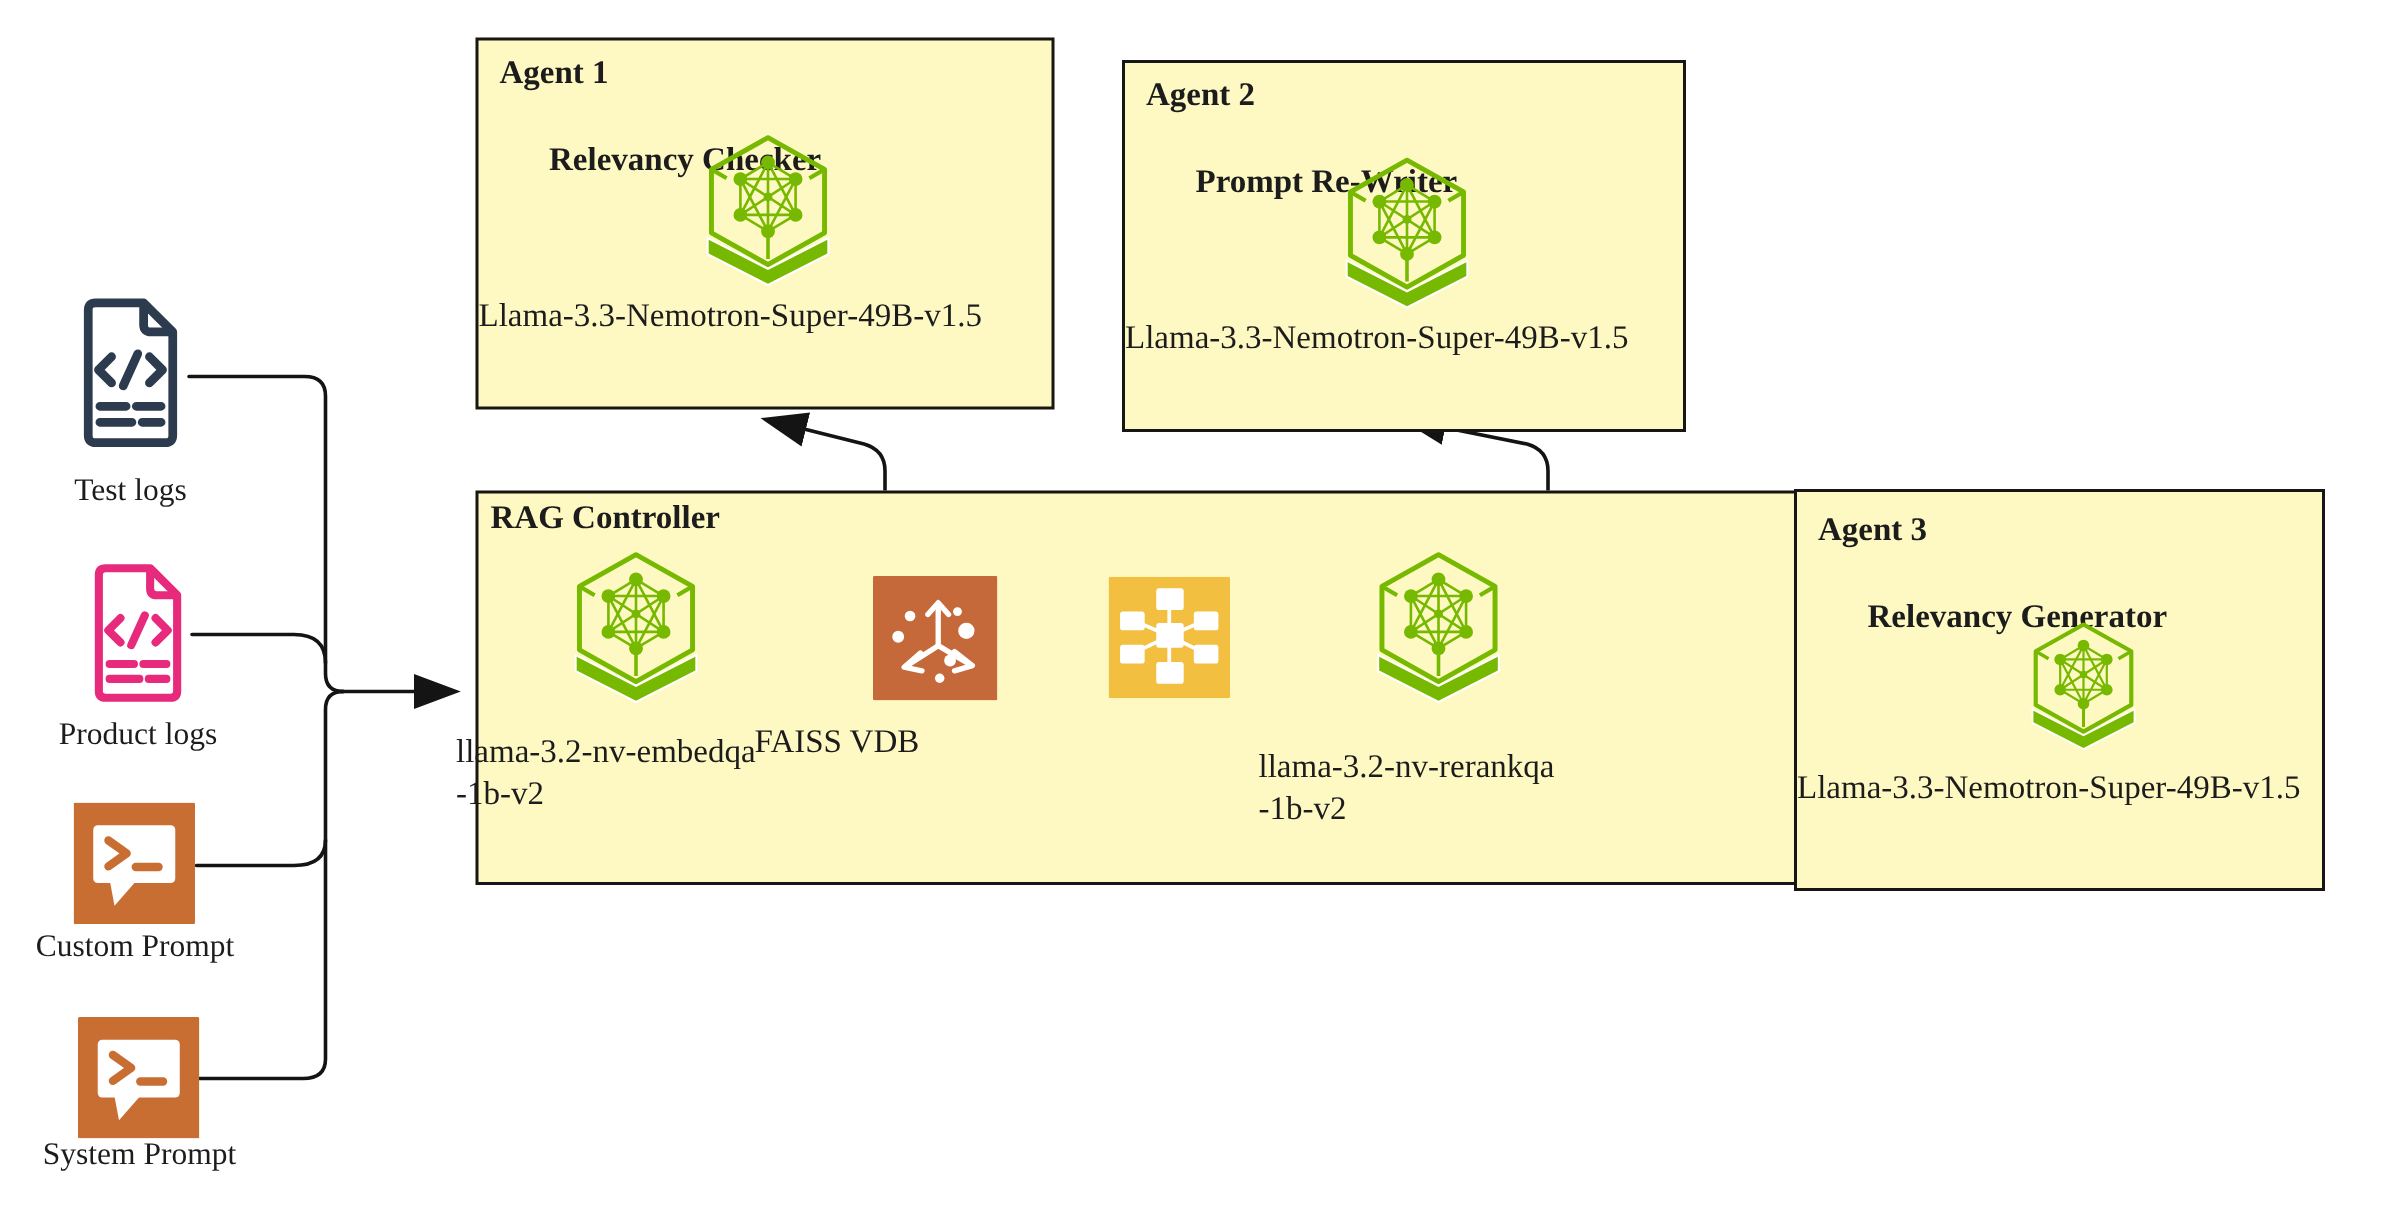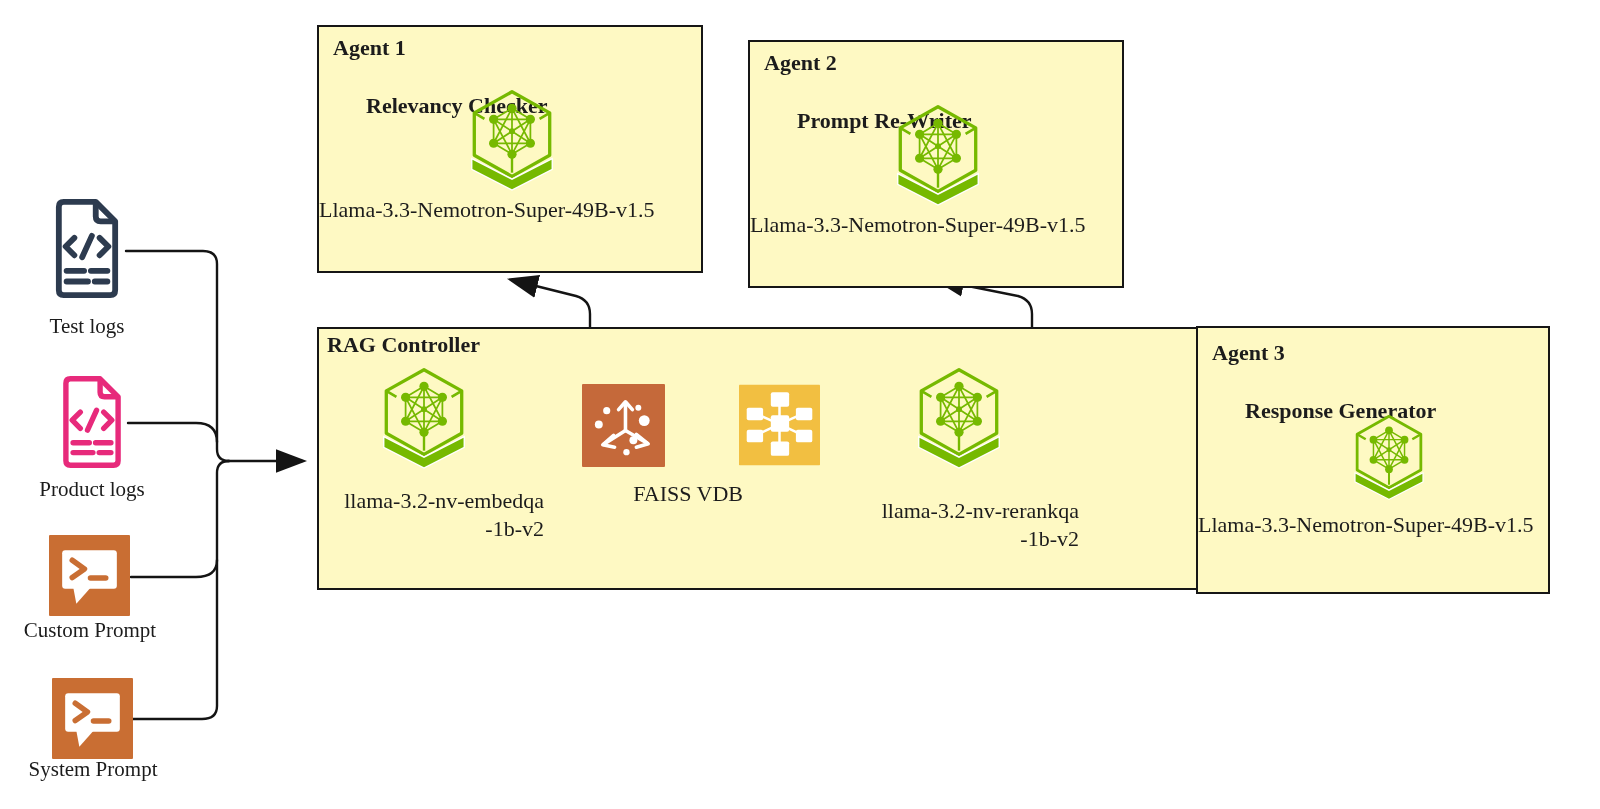--- a/index.html
+++ b/index.html
@@ -7,21 +7,21 @@
           font-family:"Liberation Serif","DejaVu Serif",serif;color:#1c1c1c;}
   .abs{position:absolute;}
   svg{display:block;}
 
   
   .box{position:absolute;background:#fef9c3;border:2px solid #161616;box-sizing:border-box;}
   .box-title{position:absolute;left:14px;top:6px;font-weight:bold;font-size:22px;line-height:29px;white-space:pre;}
   .model-label{position:absolute;left:0;width:100%;font-size:22px;color:#1c1c1c;white-space:nowrap;}
 
   
-  .node-label{position:absolute;width:240px;text-align:right;font-size:22px;line-height:28px;color:#1c1c1c;}
+  .node-label{position:absolute;width:240px;text-align:left;font-size:22px;line-height:28px;color:#1c1c1c;}
   .src-label{position:absolute;width:220px;text-align:center;font-size:21px;color:#1c1c1c;}
 
   
   .c-testlogs{color:#2d3b4f;}
   .c-productlogs{color:#e72a7b;}
   .c-prompt{color:#c96e33;}
 
   
   #connector-layer{position:absolute;left:0;top:0;pointer-events:none;}
   .flow-line{stroke:#141414;stroke-width:2.4;fill:none;stroke-linecap:round;stroke-linejoin:round;}
@@ -212,20 +212,20 @@
     <svg class="abs" style="left:594px;top:38px" width="92" height="103" viewBox="0 0 100 112">
         <use href="#sym-nim"></use>
       </svg>
     <div class="node-label" style="left:520px;top:168px">
       <span>llama-3.2-nv-rerankqa</span><br>
       <span>-1b-v2</span></div>
   </div>
 
   <div class="box" style="left:1196px;top:326px;width:354px;height:268px">
     <div class="box-title" style="top:10px"><span>Agent 3</span><br>
-      <span>Response Generator</span></div>
+      <span>Relevancy Generator</span></div>
     <svg class="abs" style="left:152px;top:86px" width="78" height="87" viewBox="0 0 100 112">
         <use href="#sym-nim"></use>
       </svg>
     <div class="model-label" style="top:184px">Llama-3.3-Nemotron-Super-49B-v1.5</div>
   </div>
 
 </div>
 
 </body></html>

